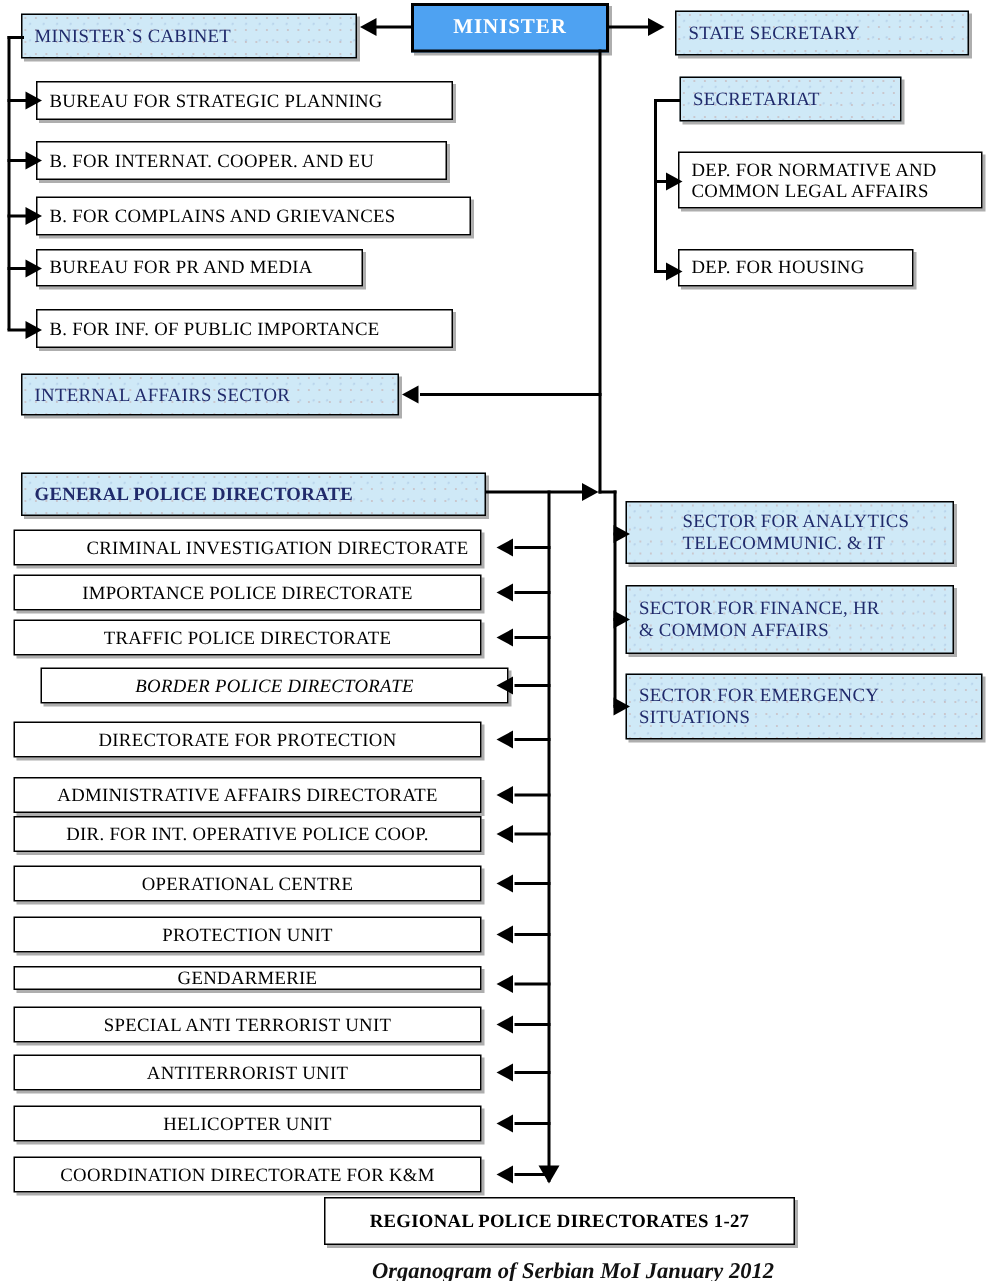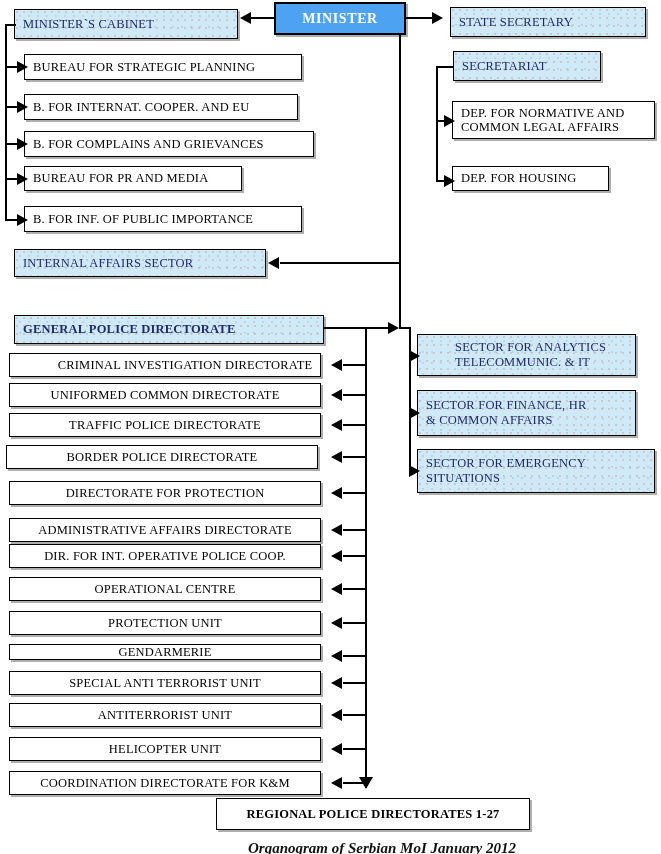--- a/index.html
+++ b/index.html
@@ -158,29 +158,29 @@
   <div class="ln h" style="left:324px; top:327px; width:68px;"></div>
   <div class="arw right" style="left:388px; top:322px;"></div>
 
   <div class="ln v" style="left:365px; top:327px; height:461px;"></div>
   <div class="arw down" style="left:359px; top:777px;"></div>
 
   <div class="box center" style="left:9px; top:353px; width:312px; height:24px;padding-left:40px;">CRIMINAL INVESTIGATION DIRECTORATE</div>
   <div class="ln h" style="left:343px; top:364px; width:24px;"></div>
   <div class="arw left" style="left:331px; top:359px;"></div>
 
-  <div class="box center" style="left:9px; top:383px; width:312px; height:24px;">UNIFORMED COMMON DIRECTORATE</div>
+  <div class="box center" style="left:9px; top:383px; width:312px; height:24px;">IMPORTANCE POLICE DIRECTORATE</div>
   <div class="ln h" style="left:343px; top:394px; width:24px;"></div>
   <div class="arw left" style="left:331px; top:389px;"></div>
 
   <div class="box center" style="left:9px; top:413px; width:312px; height:24px;">TRAFFIC POLICE DIRECTORATE</div>
   <div class="ln h" style="left:343px; top:424px; width:24px;"></div>
   <div class="arw left" style="left:331px; top:419px;"></div>
 
-  <div class="box center" style="left:6px; top:445px; width:312px; height:24px;">BORDER POLICE DIRECTORATE</div>
+  <div class="box center" style="left:27px; top:445px; width:312px; height:24px;font-style:italic;">BORDER POLICE DIRECTORATE</div>
   <div class="ln h" style="left:343px; top:456px; width:24px;"></div>
   <div class="arw left" style="left:331px; top:451px;"></div>
 
   <div class="box center" style="left:9px; top:481px; width:312px; height:24px;">DIRECTORATE FOR PROTECTION</div>
   <div class="ln h" style="left:343px; top:492px; width:24px;"></div>
   <div class="arw left" style="left:331px; top:487px;"></div>
 
   <div class="box center" style="left:9px; top:518px; width:312px; height:24px;">ADMINISTRATIVE AFFAIRS DIRECTORATE</div>
   <div class="ln h" style="left:343px; top:529px; width:24px;"></div>
   <div class="arw left" style="left:331px; top:524px;"></div>

